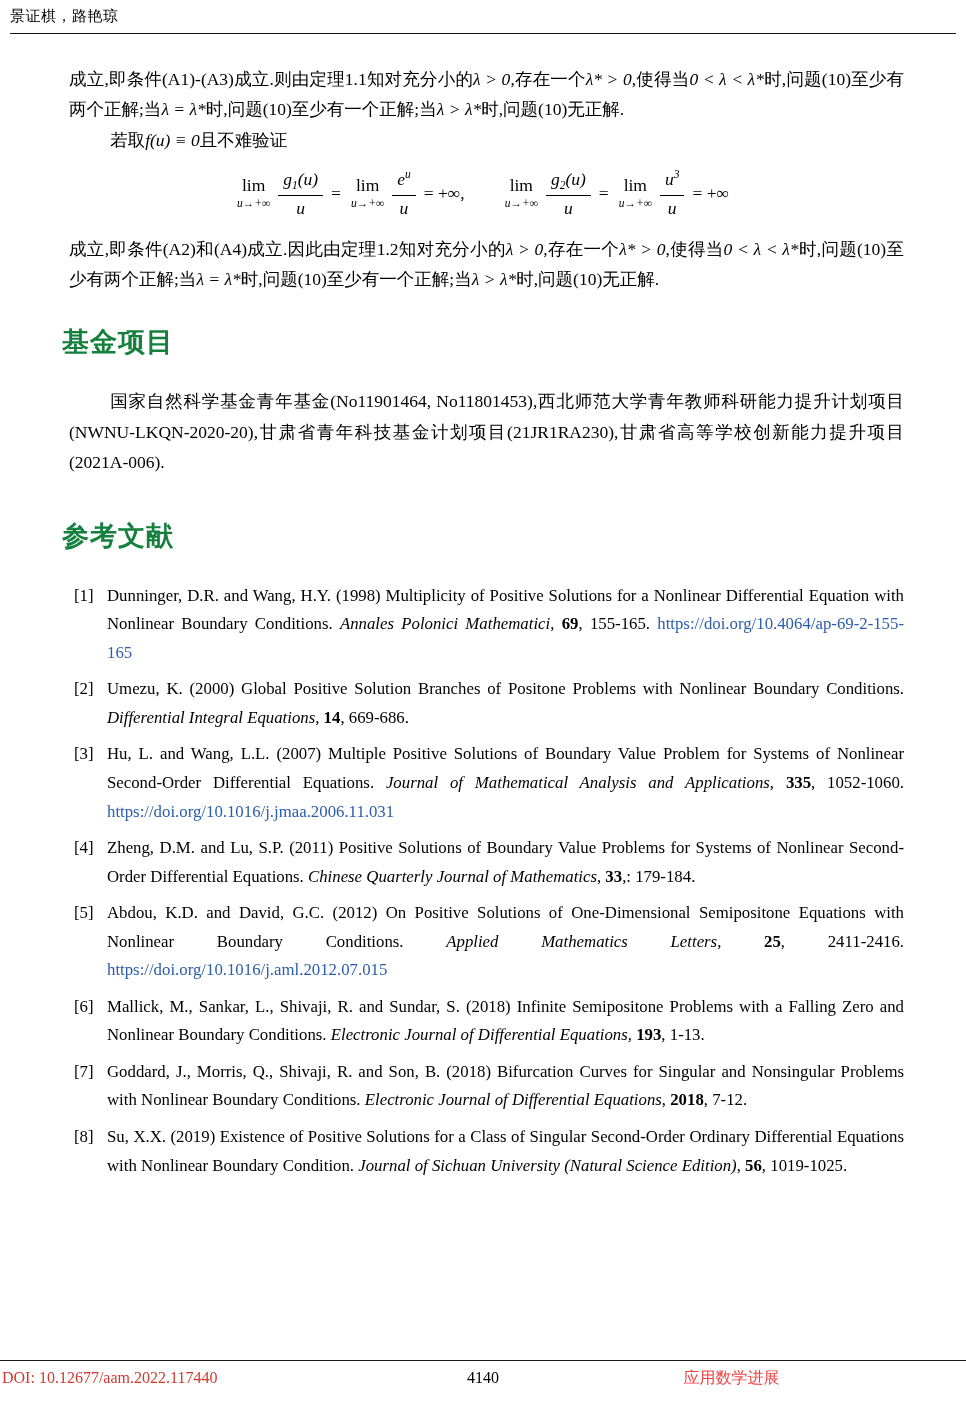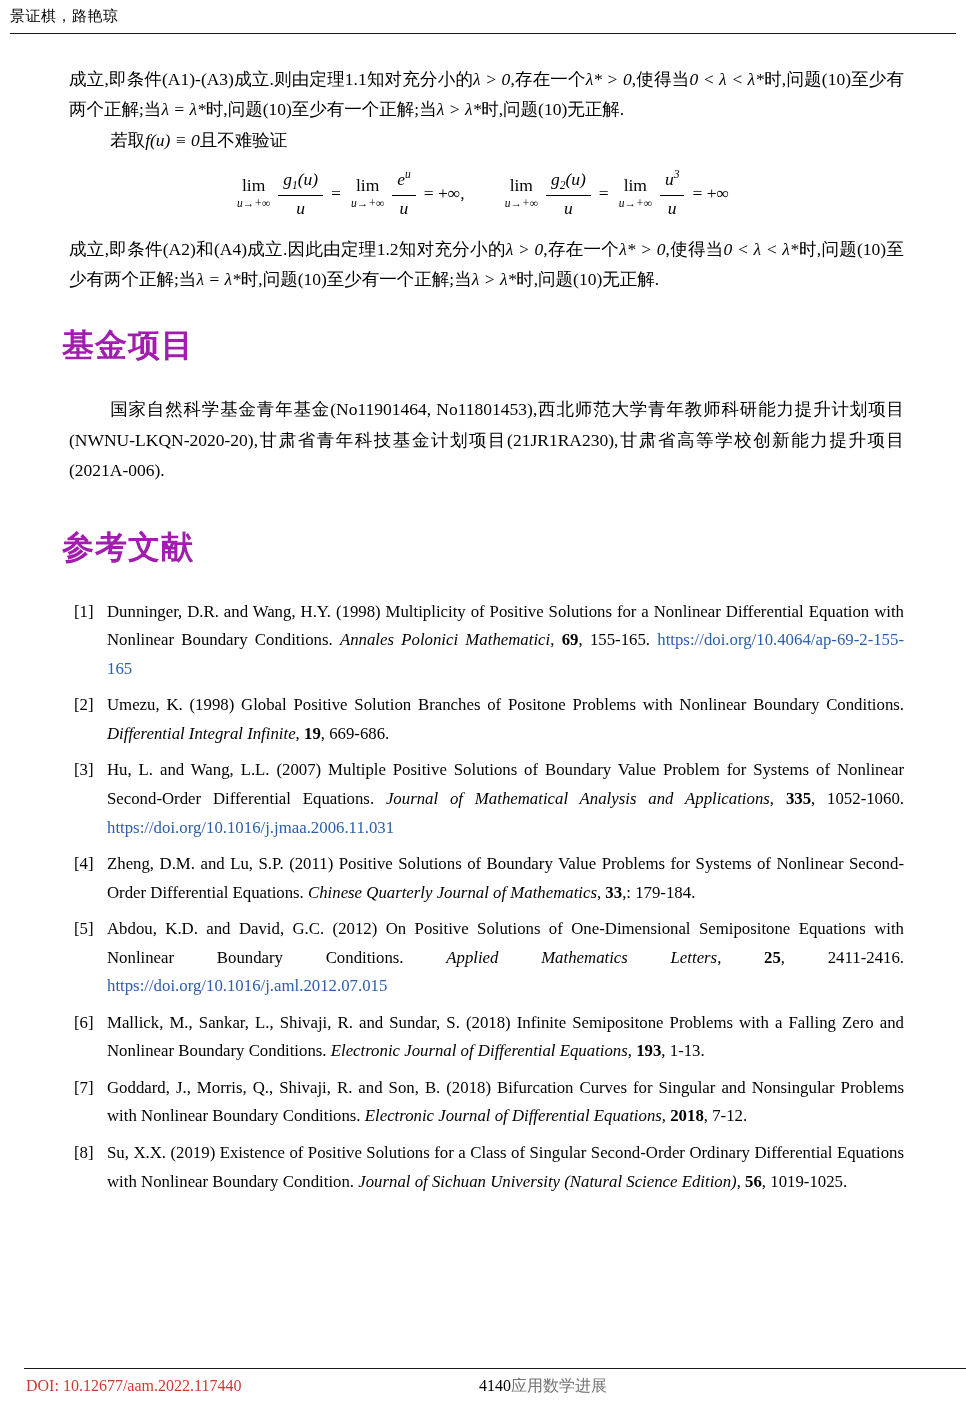--- a/index.html
+++ b/index.html
@@ -31,35 +31,35 @@
   .lim-word { font-size:17.5px; }
   .lim-sub { font-size:11.5px; font-style:italic; margin-top:3px; }
   .frac { display:inline-flex; flex-direction:column; align-items:center;
           font-style:italic; line-height:1.1; }
   .frac .num { padding:0 5px 3px; border-bottom:1.2px solid #000; }
   .frac .den { padding-top:3px; }
   .frac sub, .frac sup { font-size:11.5px; }
   .rel { font-style:normal; }
   
   .section-heading { font-family:"Liberation Sans","DejaVu Sans",sans-serif;
-    font-weight:bold; font-size:32px; color:#a21caf; letter-spacing:1px; }
+    font-weight:bold; font-size:27px; color:#15803d; letter-spacing:1px; }
   .heading-funding { margin:30px 0 26px; }
   .heading-references { margin:40px 0 28px; }
   
   .ref-list { }
   .ref-item { position:relative; padding-left:45px; font-size:16.8px;
               line-height:1.7; text-align:justify; margin-bottom:8px; }
   .ref-label { position:absolute; left:12px; top:0; }
   
-  .page-footer { position:absolute; left:0; right:0; bottom:8px;padding-left:24px; }
+  .page-footer { position:absolute; left:0; right:0; bottom:16px; }
   .footer-rule { border:none; border-top:1.4px solid #1a1a1a; }
   .footer-row { display:flex; align-items:baseline; padding:7px 2px 9px; font-size:16px; }
   .footer-doi { flex:1 1 0; color:#cf3a30; }
   .footer-page { flex:0 0 auto; color:#000; }
-  .footer-journal { flex:1 1 0; text-align:left; color:#737373; }
+  .footer-journal { flex:1 1 0; text-align:center; color:#ef4444; }
 </style>
 </head>
 <body>
 
 <div class="page">
 
   <div class="page-header">
     <div class="authors">景证棋，路艳琼</div>
     <hr class="header-rule">
   </div>
@@ -125,21 +125,21 @@
 
     <h2 class="section-heading heading-references">参考文献</h2>
 
     <div class="ref-list">
       <div class="ref-item">
         <span class="ref-label">[1]</span>
         <span class="ref-text"><span class="seg-plain">Dunninger, D.R. and Wang, H.Y. (1998) Multiplicity of Positive Solutions for a Nonlinear Differential Equation with Nonlinear Boundary Conditions. </span><span class="seg-italic">Annales Polonici Mathematici</span><span class="seg-plain">, </span><span class="seg-bold">69</span><span class="seg-plain">, 155-165. </span><a class="seg-link" href="#">https://doi.org/10.4064/ap-69-2-155-165</a></span>
       </div>
       <div class="ref-item">
         <span class="ref-label">[2]</span>
-        <span class="ref-text"><span class="seg-plain">Umezu, K. (1998) Global Positive Solution Branches of Positone Problems with Nonlinear Boundary Conditions. </span><span class="seg-italic">Differential Integral Infinite</span><span class="seg-plain">, </span><span class="seg-bold">19</span><span class="seg-plain">, 669-686.</span></span>
+        <span class="ref-text"><span class="seg-plain">Umezu, K. (2000) Global Positive Solution Branches of Positone Problems with Nonlinear Boundary Conditions. </span><span class="seg-italic">Differential Integral Equations</span><span class="seg-plain">, </span><span class="seg-bold">14</span><span class="seg-plain">, 669-686.</span></span>
       </div>
       <div class="ref-item">
         <span class="ref-label">[3]</span>
         <span class="ref-text"><span class="seg-plain">Hu, L. and Wang, L.L. (2007) Multiple Positive Solutions of Boundary Value Problem for Systems of Nonlinear Second-Order Differential Equations. </span><span class="seg-italic">Journal of Mathematical Analysis and Applications</span><span class="seg-plain">, </span><span class="seg-bold">335</span><span class="seg-plain">, 1052-1060. </span><a class="seg-link" href="#">https://doi.org/10.1016/j.jmaa.2006.11.031</a></span>
       </div>
       <div class="ref-item">
         <span class="ref-label">[4]</span>
         <span class="ref-text"><span class="seg-plain">Zheng, D.M. and Lu, S.P. (2011) Positive Solutions of Boundary Value Problems for Systems of Nonlinear Second-Order Differential Equations. </span><span class="seg-italic">Chinese Quarterly Journal of Mathematics</span><span class="seg-plain">, </span><span class="seg-bold">33</span><span class="seg-plain">,: 179-184.</span></span>
       </div>
       <div class="ref-item">

